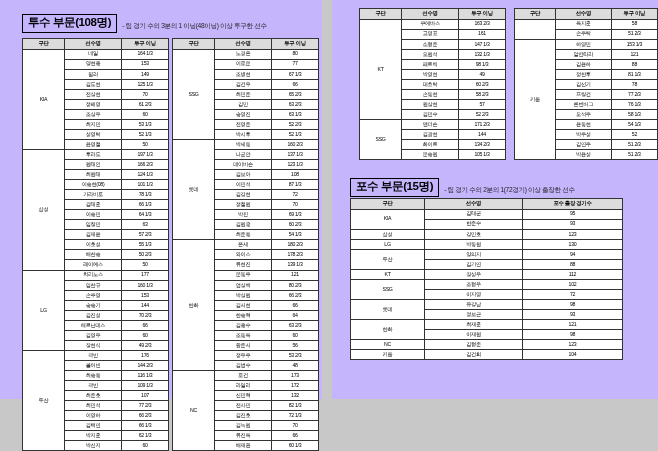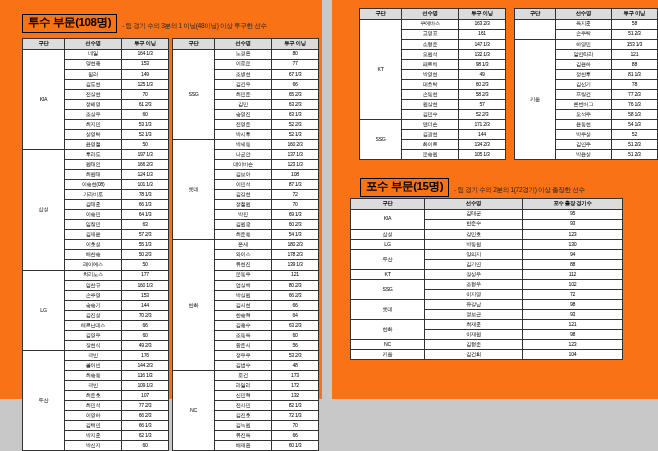--- a/index.html
+++ b/index.html
@@ -12,21 +12,21 @@
   }
   #root {
     position: relative;
     width: 658px; height: 451px;
     background: #c8c8c8;
   }
   .page {
     position: absolute;
     top: 0;
     height: 399px;
-    background: #f97316;
+    background: #c4b5fd;
   }
   #page-left  { left: 0px;   width: 322px; }
   #page-right { left: 332px; width: 326px; }
   .gutter {
     position: absolute;
     top: 0; left: 322px; width: 10px; height: 451px;
     background: #c8c8c8;
   }
 
   
@@ -99,21 +99,21 @@
   }
   .ct th { font-size: 6.4px; height: 18.5px; }
 
   
   #pitcher-head { position: absolute; left: 22px; top: 14px; }
   #pt-col-1 { position: absolute; left: 22px;  top: 38px; }
   #pt-col-2 { position: absolute; left: 172px; top: 38px; }
   
   #pt-col-3 { position: absolute; left: 27px;  top: 8px; }
   #pt-col-4 { position: absolute; left: 182px; top: 8px; }
-  #catcher-head { position: absolute; left: 28px; top: 178px; }
+  #catcher-head { position: absolute; left: 18px; top: 178px; }
   #catcher-table-wrap { position: absolute; left: 14px; top: 198px; }
 </style>
 </head>
 <body>
 
 <div id="root">
 
   <div class="page" id="page-left">
 
     <div class="section-head" id="pitcher-head">

